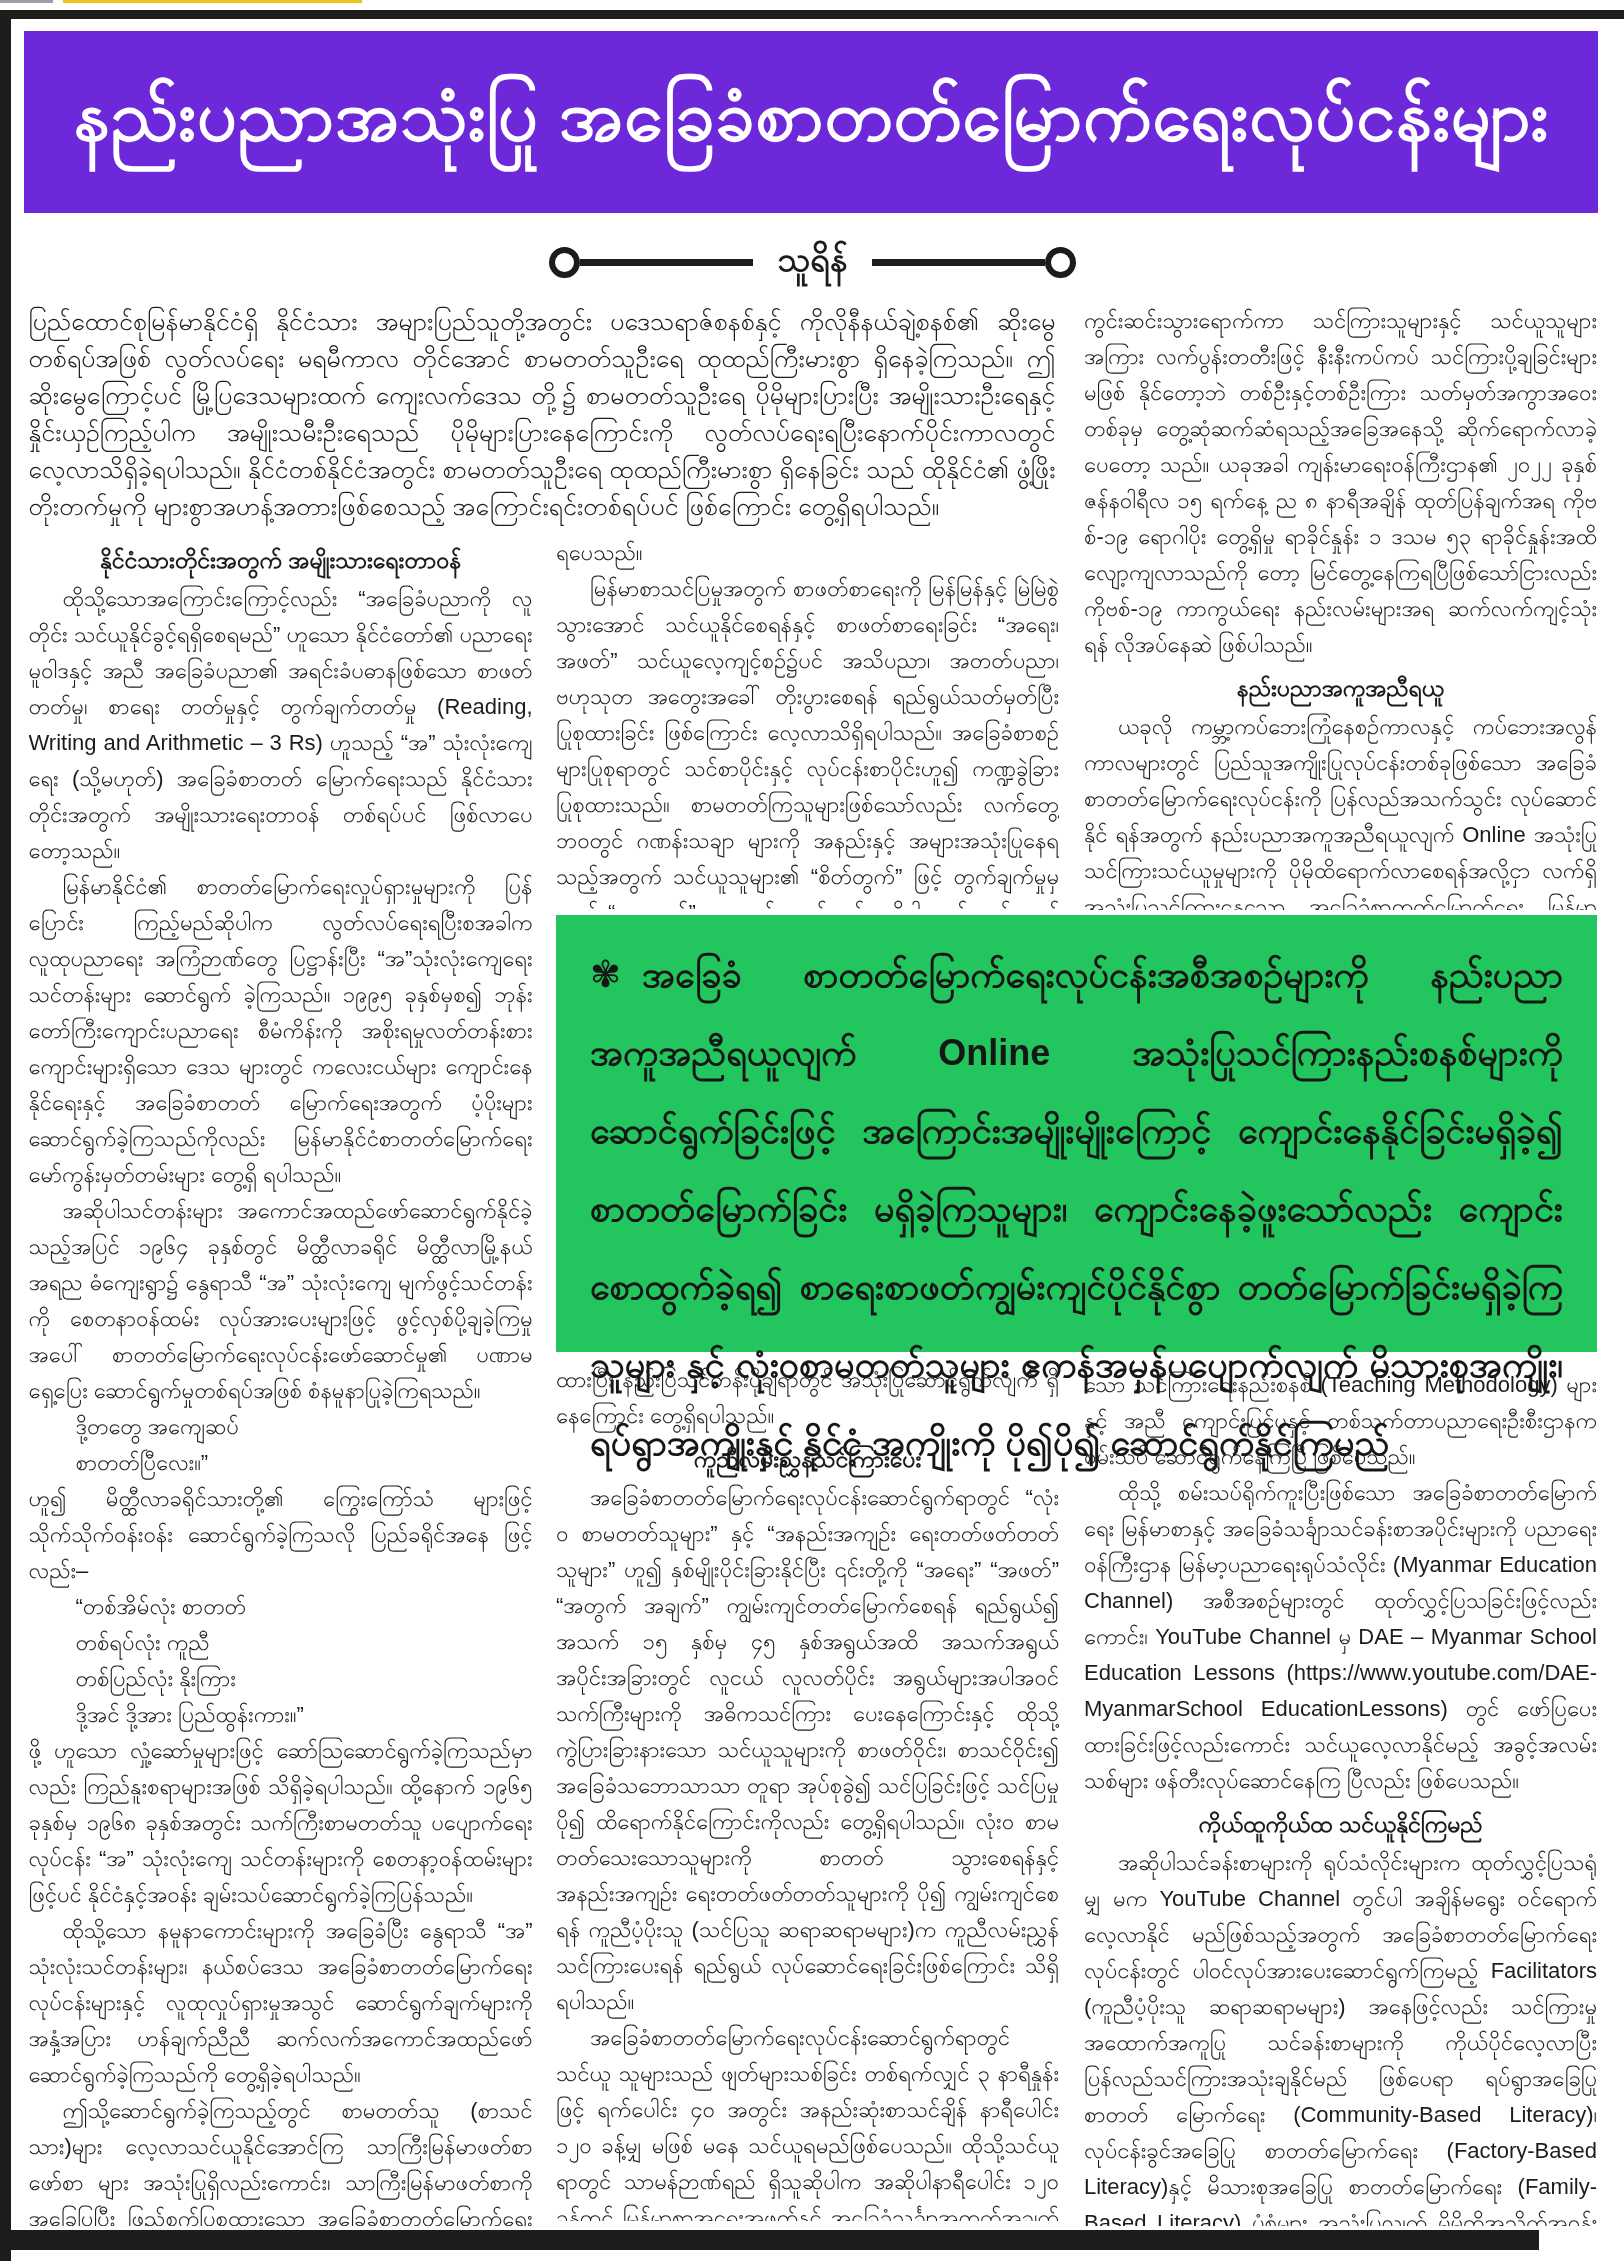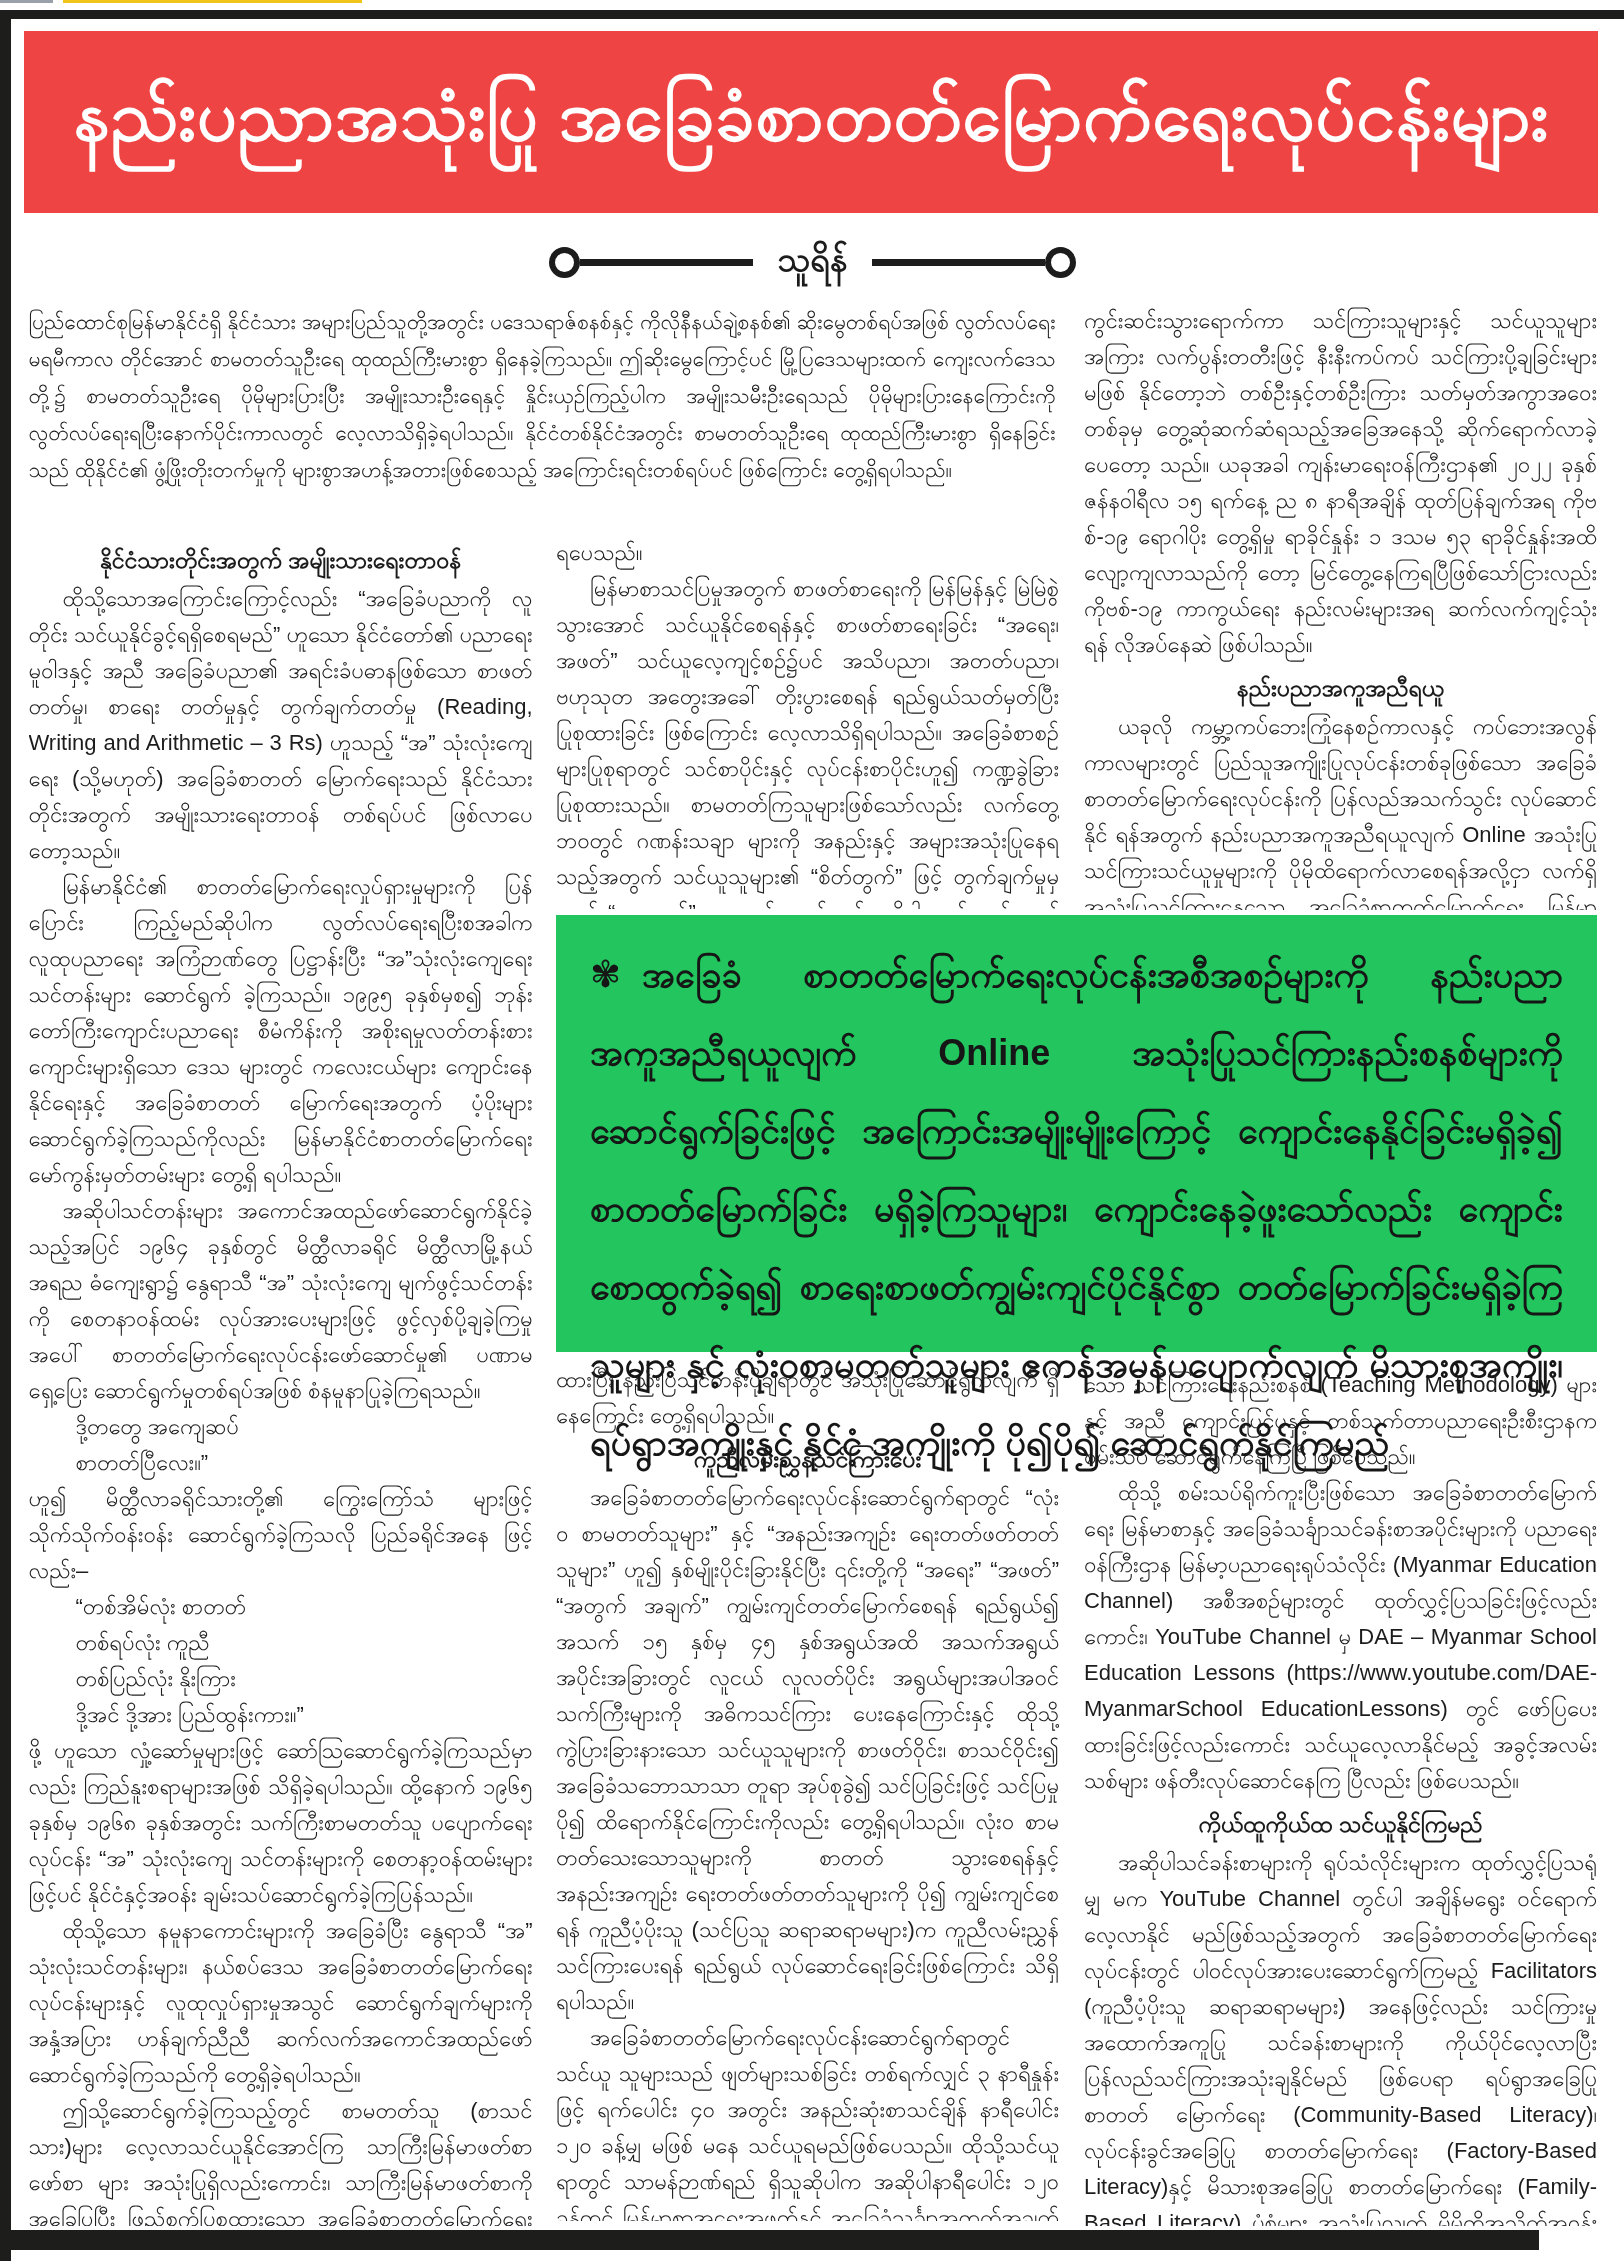--- a/index.html
+++ b/index.html
@@ -6,30 +6,30 @@
   #page{position:relative;width:1625px;height:2261px;background:#ffffff;overflow:hidden;
         font-family:"Liberation Sans", sans-serif;color:#1c1c1c;}
   .abs{position:absolute;}
   
   #top-gray{left:0;top:0;width:53px;height:3.3px;background:#99a0aa;}
   #top-yellow{left:63px;top:0;width:299px;height:3.3px;background:#f0c419;}
   #top-rule{left:6.5px;top:9.8px;width:1618px;height:9px;background:#1d1d1b;}
   #left-rule{left:0;top:9.8px;width:10.6px;height:2251px;background:#1d1d1b;}
   #bottom-rule{left:0;top:2230px;width:1539px;height:19.5px;background:#1d1d1b;}
   
-  #banner{left:24.4px;top:31px;width:1574px;height:182px;background:#ef4444;
+  #banner{left:24.4px;top:31px;width:1574px;height:182px;background:#6d28d9;
           display:flex;align-items:center;justify-content:center;}
   #banner .title{color:#ffffff;font-size:70px;font-weight:bold;letter-spacing:0.8px;white-space:nowrap;}
   #byline-row{left:0;top:238px;width:1625px;height:49px;display:flex;align-items:center;justify-content:center;}
   .byline-ring{width:19.5px;height:19.5px;border:6.5px solid #1c1c1c;border-radius:50%;background:#fff;}
   .byline-bar{width:173px;height:7.3px;background:#1c1c1c;}
   .byline-name{font-size:34px;font-weight:bold;margin:0 24.4px;}
   
   .flow{text-align:justify;overflow:hidden;font-size:22px;line-height:36px;}
-  #intro{left:28.5px;top:303px;width:1027px;height:226px;font-size:21px;line-height:37px;}
+  #intro{left:28.5px;top:303px;width:1027px;height:226px;font-size:25px;line-height:37px;}
   #col1{left:28.5px;top:535px;width:504px;height:1691px;}
   #col2a{left:556px;top:535px;width:503px;height:374px;}
   #col2b{left:556px;top:1362px;width:503px;height:859px;}
   #col3a{left:1084px;top:303px;width:513px;height:607px;}
   #col3b{left:1084px;top:1367px;width:513px;height:859px;}
   .para{margin:0;text-indent:34px;}
   .para.flush{text-indent:0;}
   .col-heading{font-weight:bold;text-align:center;text-indent:0;margin:6.5px 0 3.3px 0;font-size:23px;}
   .verse{list-style:none;margin:0;padding:0 0 0 47px;text-align:left;}
   .verse div{line-height:36px;}

